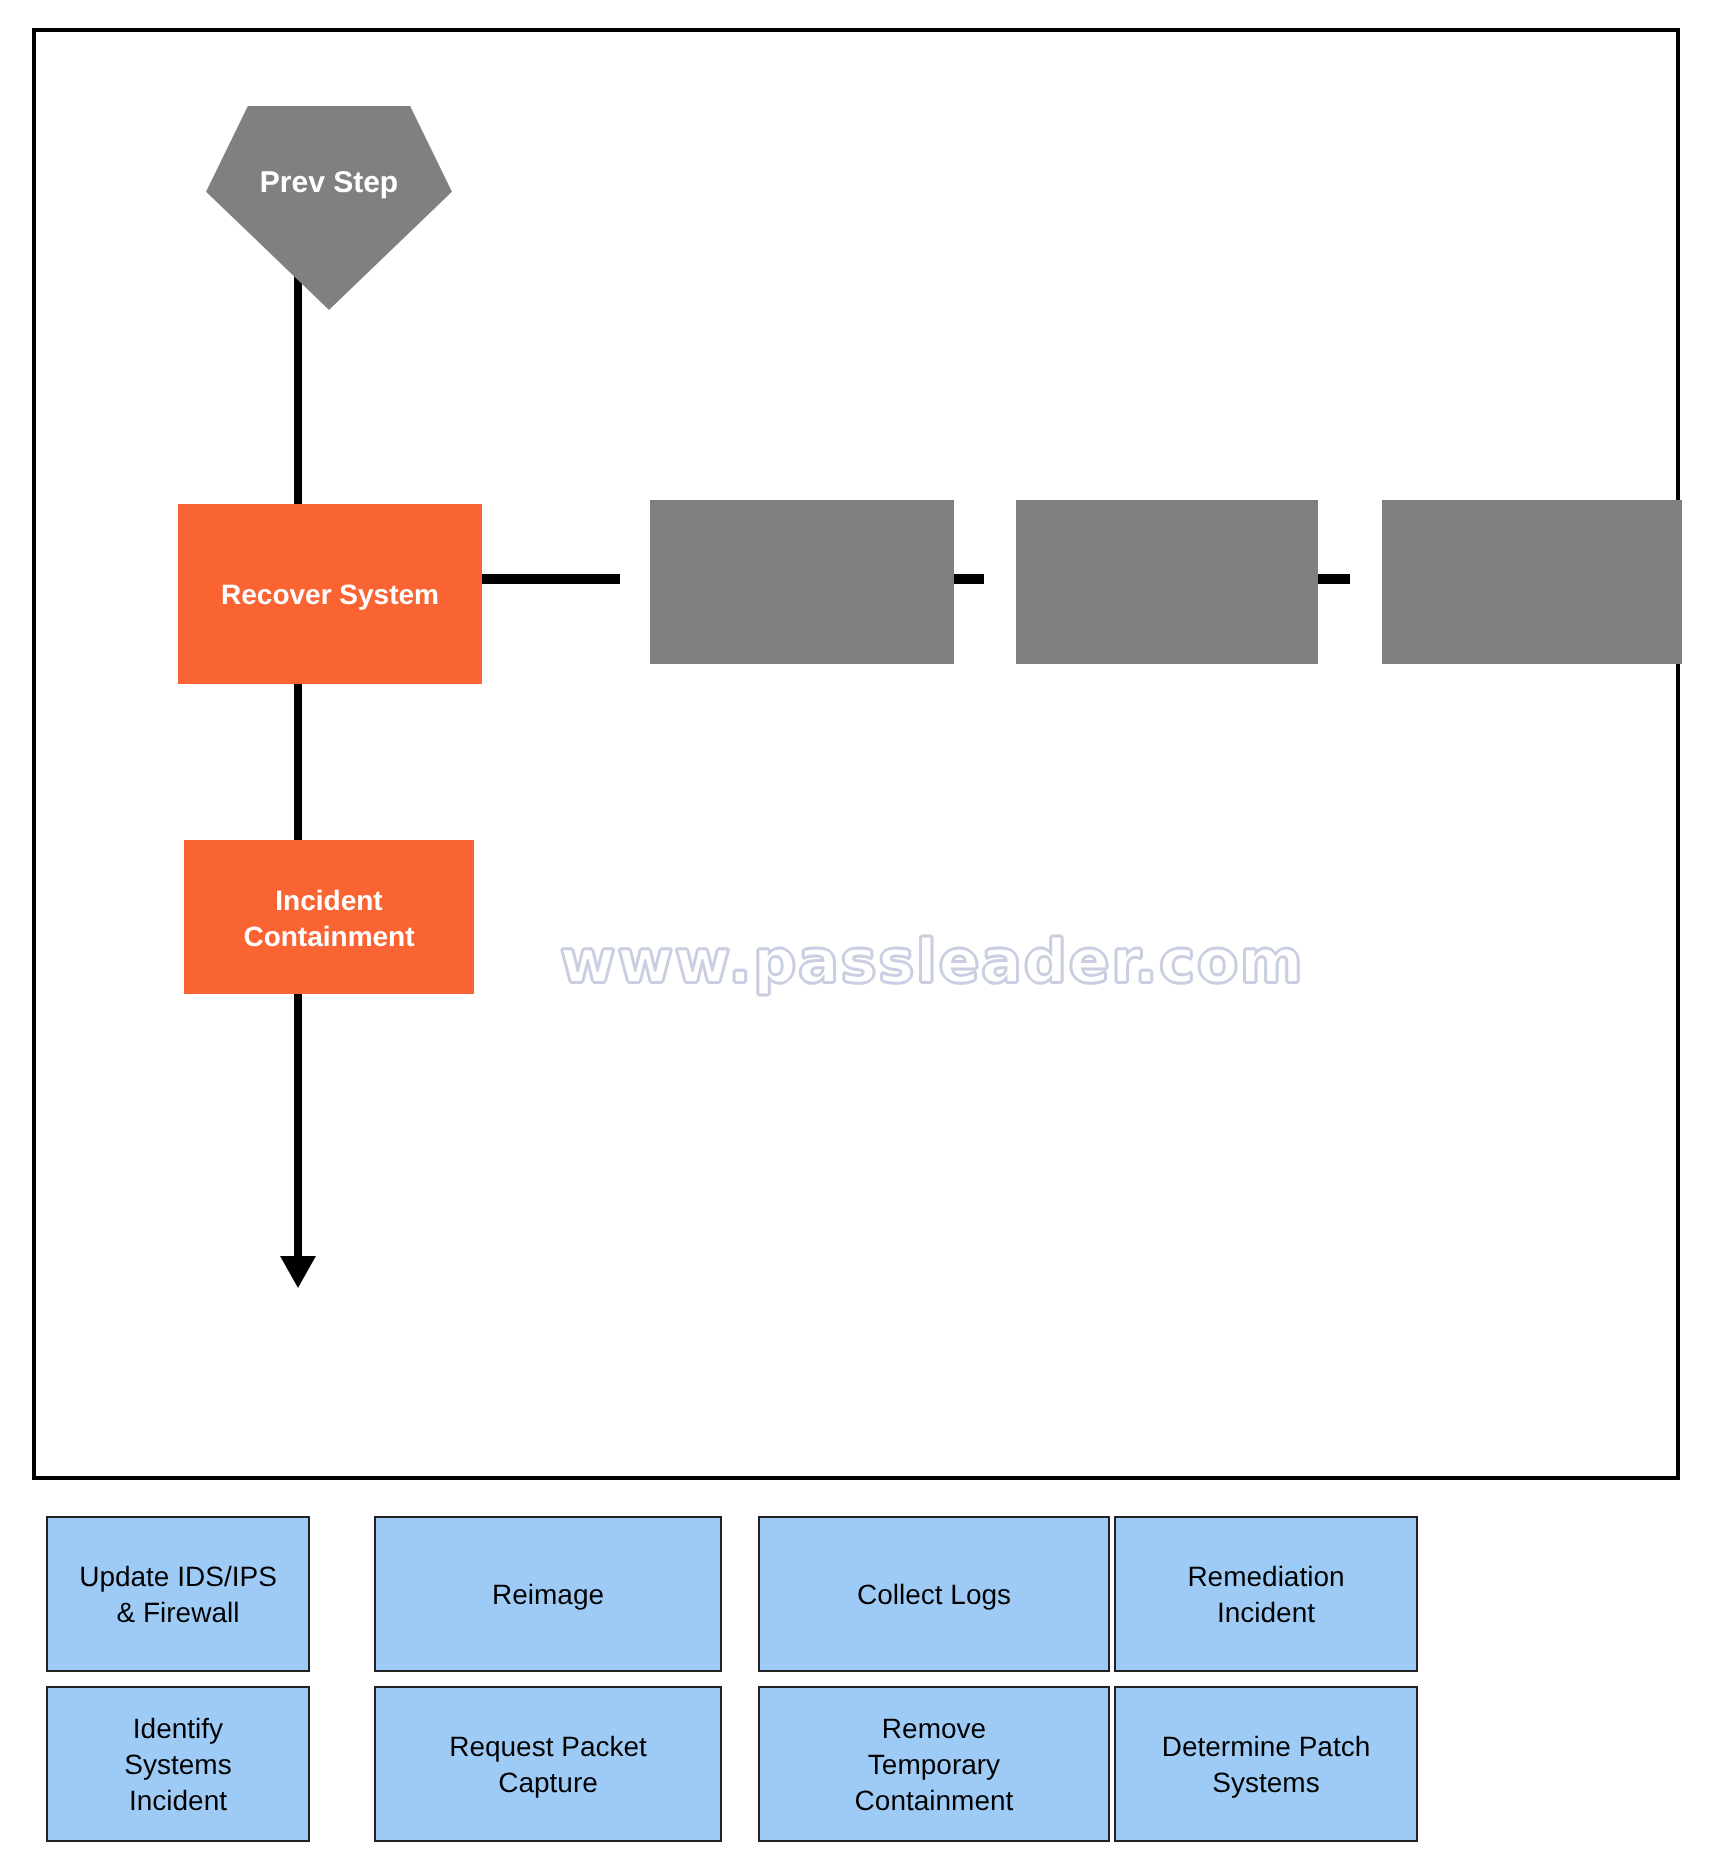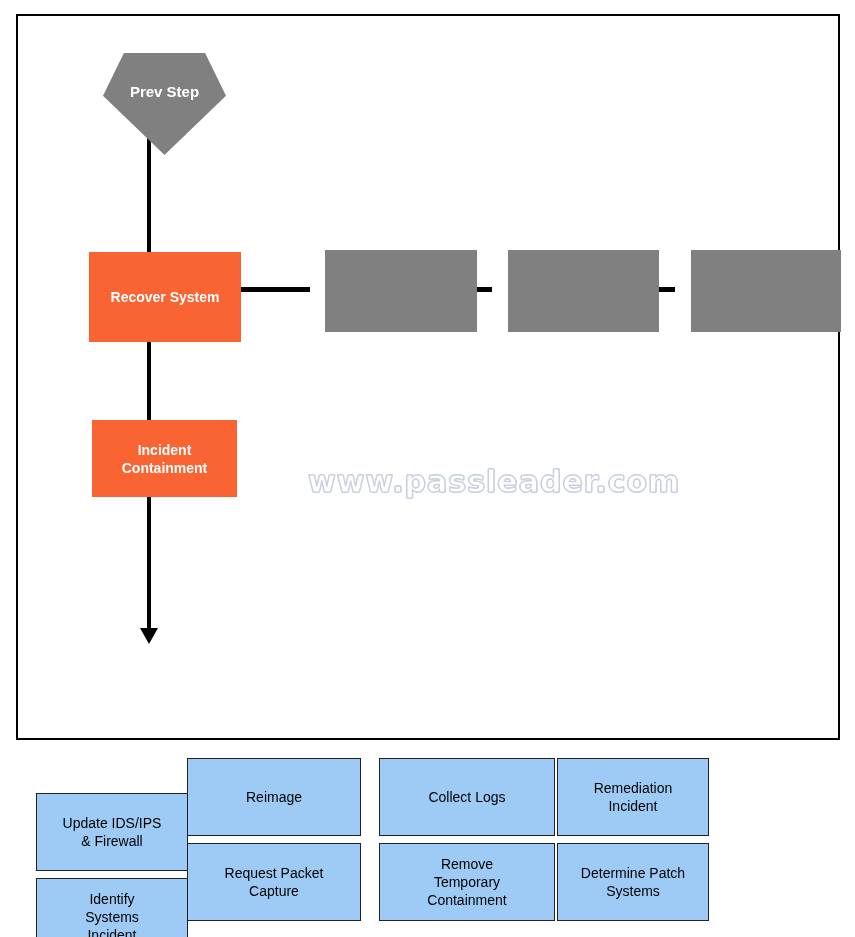--- a/index.html
+++ b/index.html
@@ -129,21 +129,20 @@
     font-size: 30px;
     font-weight: bold;
     letter-spacing: 1px;
     color: #ffffff;
     -webkit-text-stroke: 1px #c9cfe0;
     text-shadow:
        1px 0 0 #c9cfe0, -1px 0 0 #c9cfe0,
        0 1px 0 #c9cfe0, 0 -1px 0 #c9cfe0;
     user-select: none;
     white-space: nowrap;
-    margin-left: 28px;
   }
 
   
   #option-bank {
     position: absolute;
     left: 0;
     top: 752px;
     width: 855px;
     height: 180px;
   }
@@ -155,21 +154,21 @@
     font-size: 14px;
     line-height: 18px;
     display: flex;
     align-items: center;
     justify-content: center;
     text-align: center;
     box-sizing: border-box;
   }
   .option-row-0 { top: 6px; }
   .option-row-1 { top: 91px; }
-  .option-col-0 { left: 36px; width: 152px; margin-top: 35px; }
+  .option-col-0 { left: 23px; width: 132px; }
   .option-col-1 { left: 187px; width: 174px; }
   .option-col-2 { left: 379px; width: 176px; }
   .option-col-3 { left: 557px; width: 152px; }
   .option-tile { height: 78px; }
 </style>
 </head>
 <body>
 
 <div id="diagram-frame">
 

